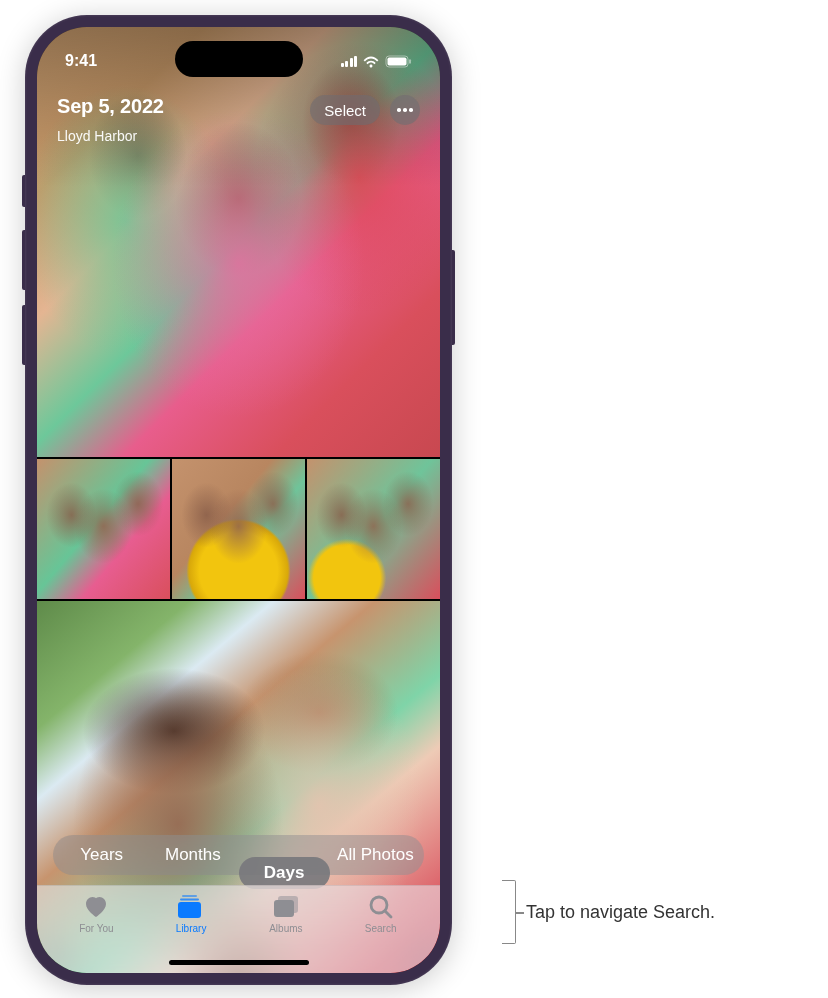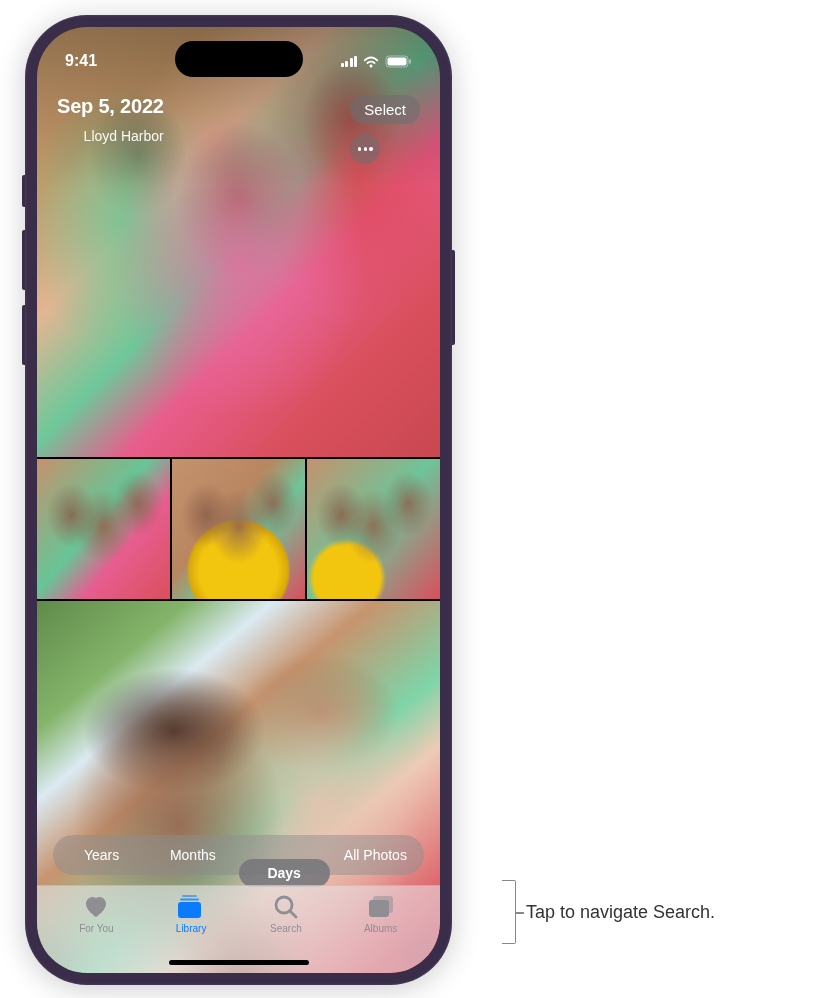--- a/index.html
+++ b/index.html
@@ -91,30 +91,28 @@
     }
     .hero-overlay-top {
       position:absolute; top:0; left:0; right:0; height:160px;
       background: linear-gradient(to bottom, rgba(0,0,0,.32), transparent);
     }
     .header-info {
       position: absolute;
       top: 68px; left: 20px;
       color: #fff;
       z-index: 20;
-      text-align: right;
     }
     .header-title { font-size: 20px; font-weight: 700; letter-spacing: -.2px;}
     .header-loc { font-size: 14px; font-weight: 500; margin-top: 10px; opacity:.95;}
     .header-actions {
       position: absolute;
       top: 68px; right: 20px;
       display: flex; gap: 10px;
       z-index: 20;
-      flex-direction: column;
     }
     .select-btn {
       background: rgba(110,110,115,.55);
       backdrop-filter: blur(8px);
       color: #fff;
       border: none;
       border-radius: 16px;
       padding: 6px 14px;
       font-size: 15px;
       font-weight: 500;
@@ -176,21 +174,21 @@
       border-radius: 20px;
       display: flex;
       align-items: center;
       padding: 3px;
       z-index: 30;
     }
     .seg-btn {
       flex: 1;
       text-align: center;
       color: #fff;
-      font-size: 14px;
+      font-size: 17px;
       font-weight: 500;
       padding: 6px 4px;
       border-radius: 17px;
       cursor: pointer;
       border: none;
       background: transparent;
     }
     .seg-btn.active {
       background: rgba(120,120,125,.92);
       font-weight: 600;
@@ -356,35 +354,35 @@
           <svg width="30" height="24" viewBox="0 0 30 24" fill="currentColor">
               <rect x="6" y="0" width="15" height="2" rx="1" opacity=".55"></rect>
               <rect x="4" y="3.5" width="19" height="2" rx="1" opacity=".75"></rect>
               <rect x="2" y="7" width="23" height="16" rx="3"></rect>
             </svg>
         </span>
         <span class="tab-label">Library</span>
       </button>
       <button class="tab">
         <span class="tab-icon">
+          <svg width="28" height="24" viewBox="0 0 28 24" fill="currentColor">
+              <rect x="2" y="5" width="20" height="17" rx="3"></rect>
+              <rect x="6" y="1" width="20" height="17" rx="3" opacity=".5"></rect>
+            </svg>
+        </span>
+        <span class="tab-label">Albums</span>
+      </button>
+      <button class="tab">
+        <span class="tab-icon">
           <svg width="26" height="26" viewBox="0 0 26 26" fill="none" stroke="currentColor" stroke-width="2.8">
               <circle cx="11" cy="11" r="8"></circle>
               <line x1="17" y1="17" x2="23" y2="23" stroke-linecap="round"></line>
             </svg>
         </span>
         <span class="tab-label">Search</span>
-      </button>
-      <button class="tab">
-        <span class="tab-icon">
-          <svg width="28" height="24" viewBox="0 0 28 24" fill="currentColor">
-              <rect x="2" y="5" width="20" height="17" rx="3"></rect>
-              <rect x="6" y="1" width="20" height="17" rx="3" opacity=".5"></rect>
-            </svg>
-        </span>
-        <span class="tab-label">Albums</span>
       </button>
     </div>
 
     <div class="home-indicator"></div>
   </div>
 </div>
 
 <div class="callout">
   <div class="callout-bracket"></div>
   <span>Tap to navigate Search.</span>

